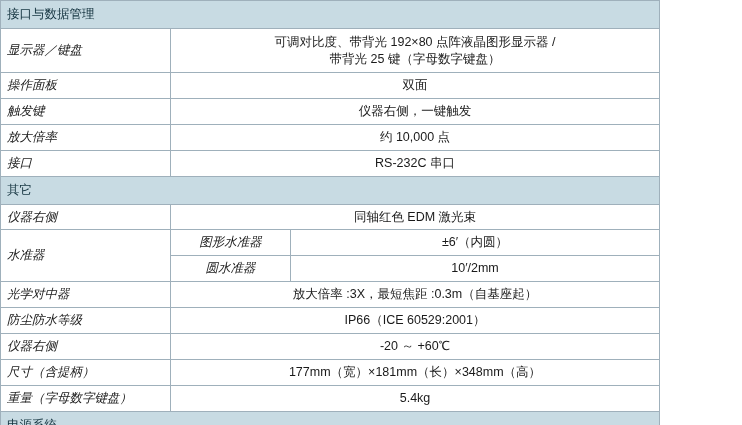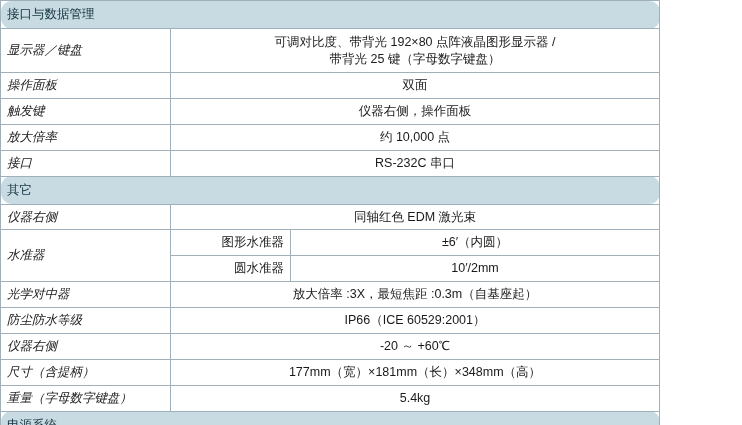--- a/index.html
+++ b/index.html
@@ -26,32 +26,32 @@
     padding: 4px 6px;
     vertical-align: middle;
     line-height: 1.35;
   }
   td.section {
     background: #c8dbe3;
     font-weight: normal;
     color: #14333f;
     padding-left: 8px;
     height: 19px;
-    border-radius: 11px;
   }
   td.label {
     text-align: left;
     padding-left: 8px;
     white-space: nowrap;
     font-style: italic;
   }
   td.sublabel {
-    text-align: right;
+    text-align: center;
     padding-right: 8px;
     white-space: nowrap;
+    font-style: italic;
   }
   td.value {
     text-align: center;
     margin-top: 12px;
   }
   .row-h {
     height: 21px;
   }
   .row-tall {
     height: 44px;
@@ -77,21 +77,21 @@
       <td class="label">显示器／键盘</td>
       <td class="value" colspan="2" style="white-space:pre-line">可调对比度、带背光 192×80 点阵液晶图形显示器 /
 带背光 25 键（字母数字键盘）</td>
     </tr>
     <tr class="row-h">
       <td class="label">操作面板</td>
       <td class="value" colspan="2">双面</td>
     </tr>
     <tr class="row-h">
       <td class="label">触发键</td>
-      <td class="value" colspan="2">仪器右侧，操作面板</td>
+      <td class="value" colspan="2">仪器右侧，一键触发</td>
     </tr>
     <tr class="row-h">
       <td class="label">放大倍率</td>
       <td class="value" colspan="2">约 10,000 点</td>
     </tr>
     <tr class="row-h">
       <td class="label">接口</td>
       <td class="value" colspan="2">RS-232C 串口</td>
     </tr>
 

